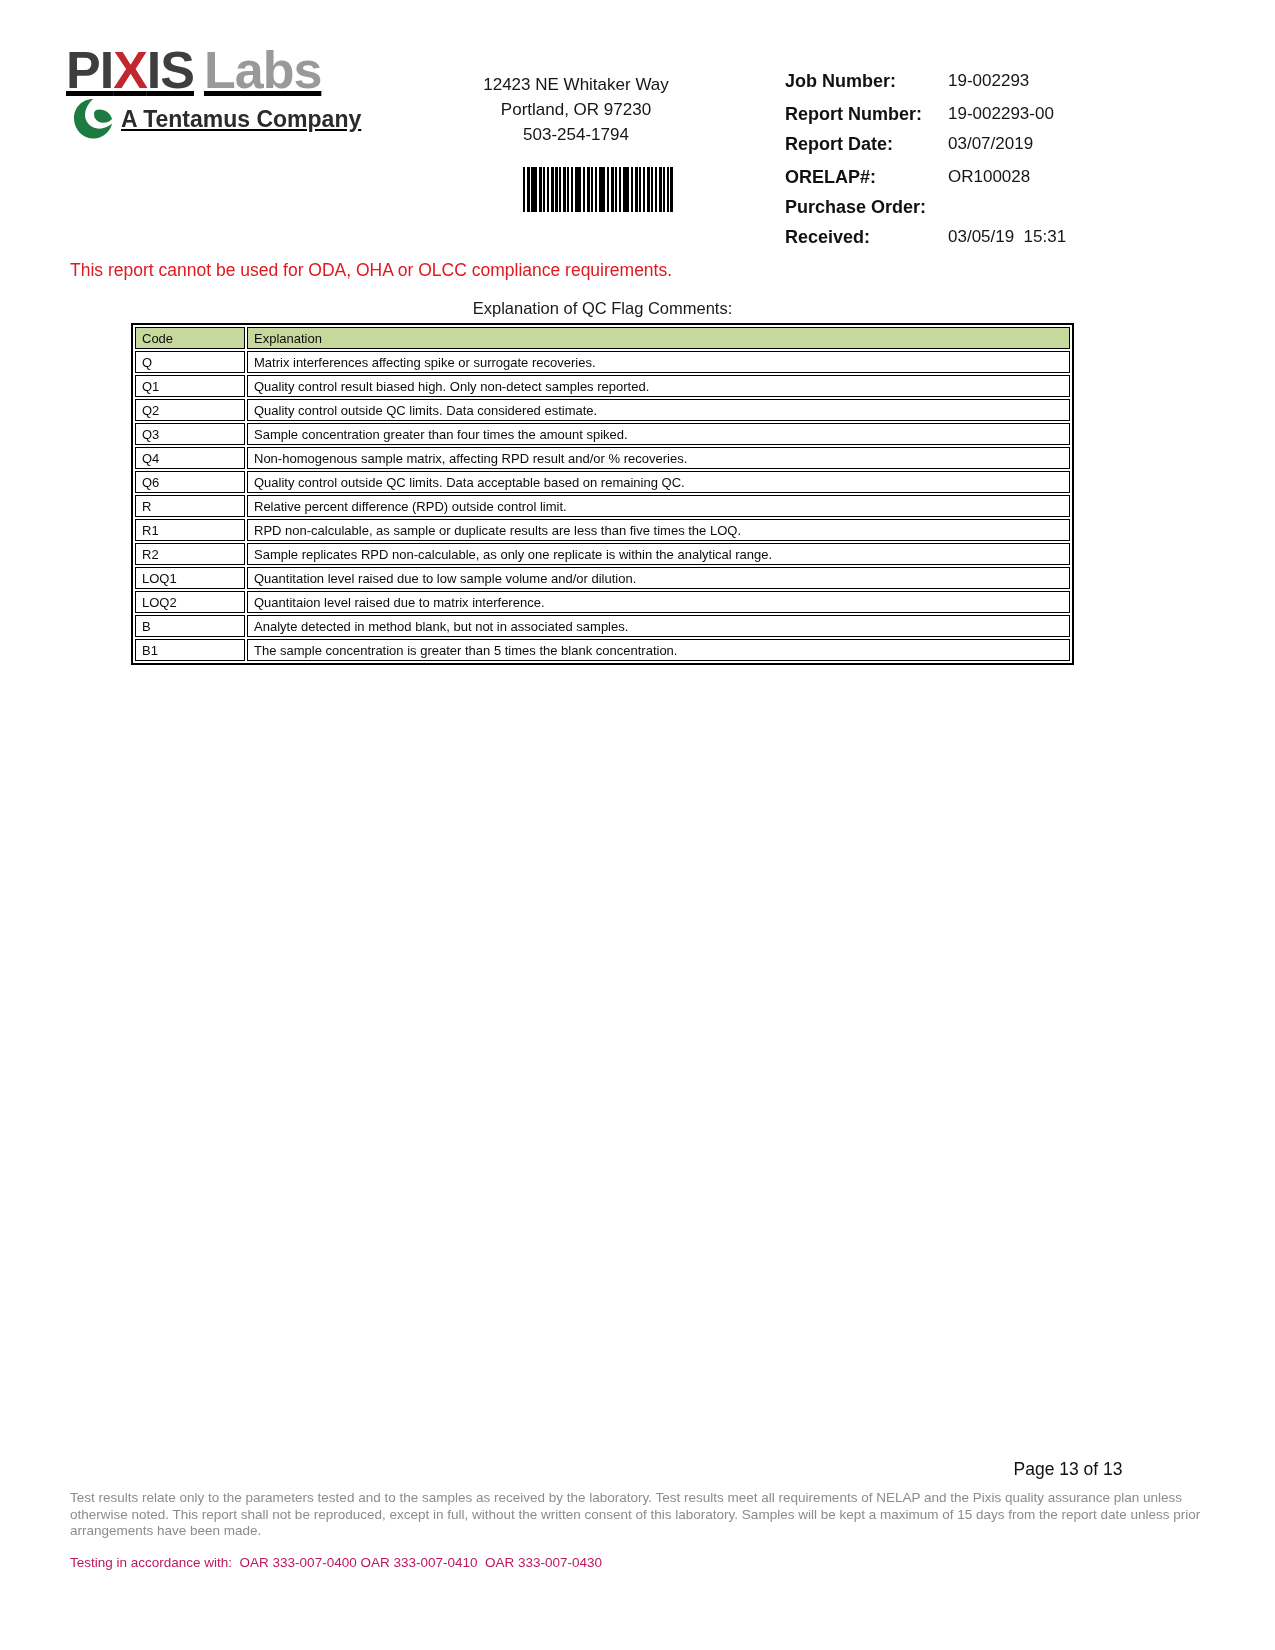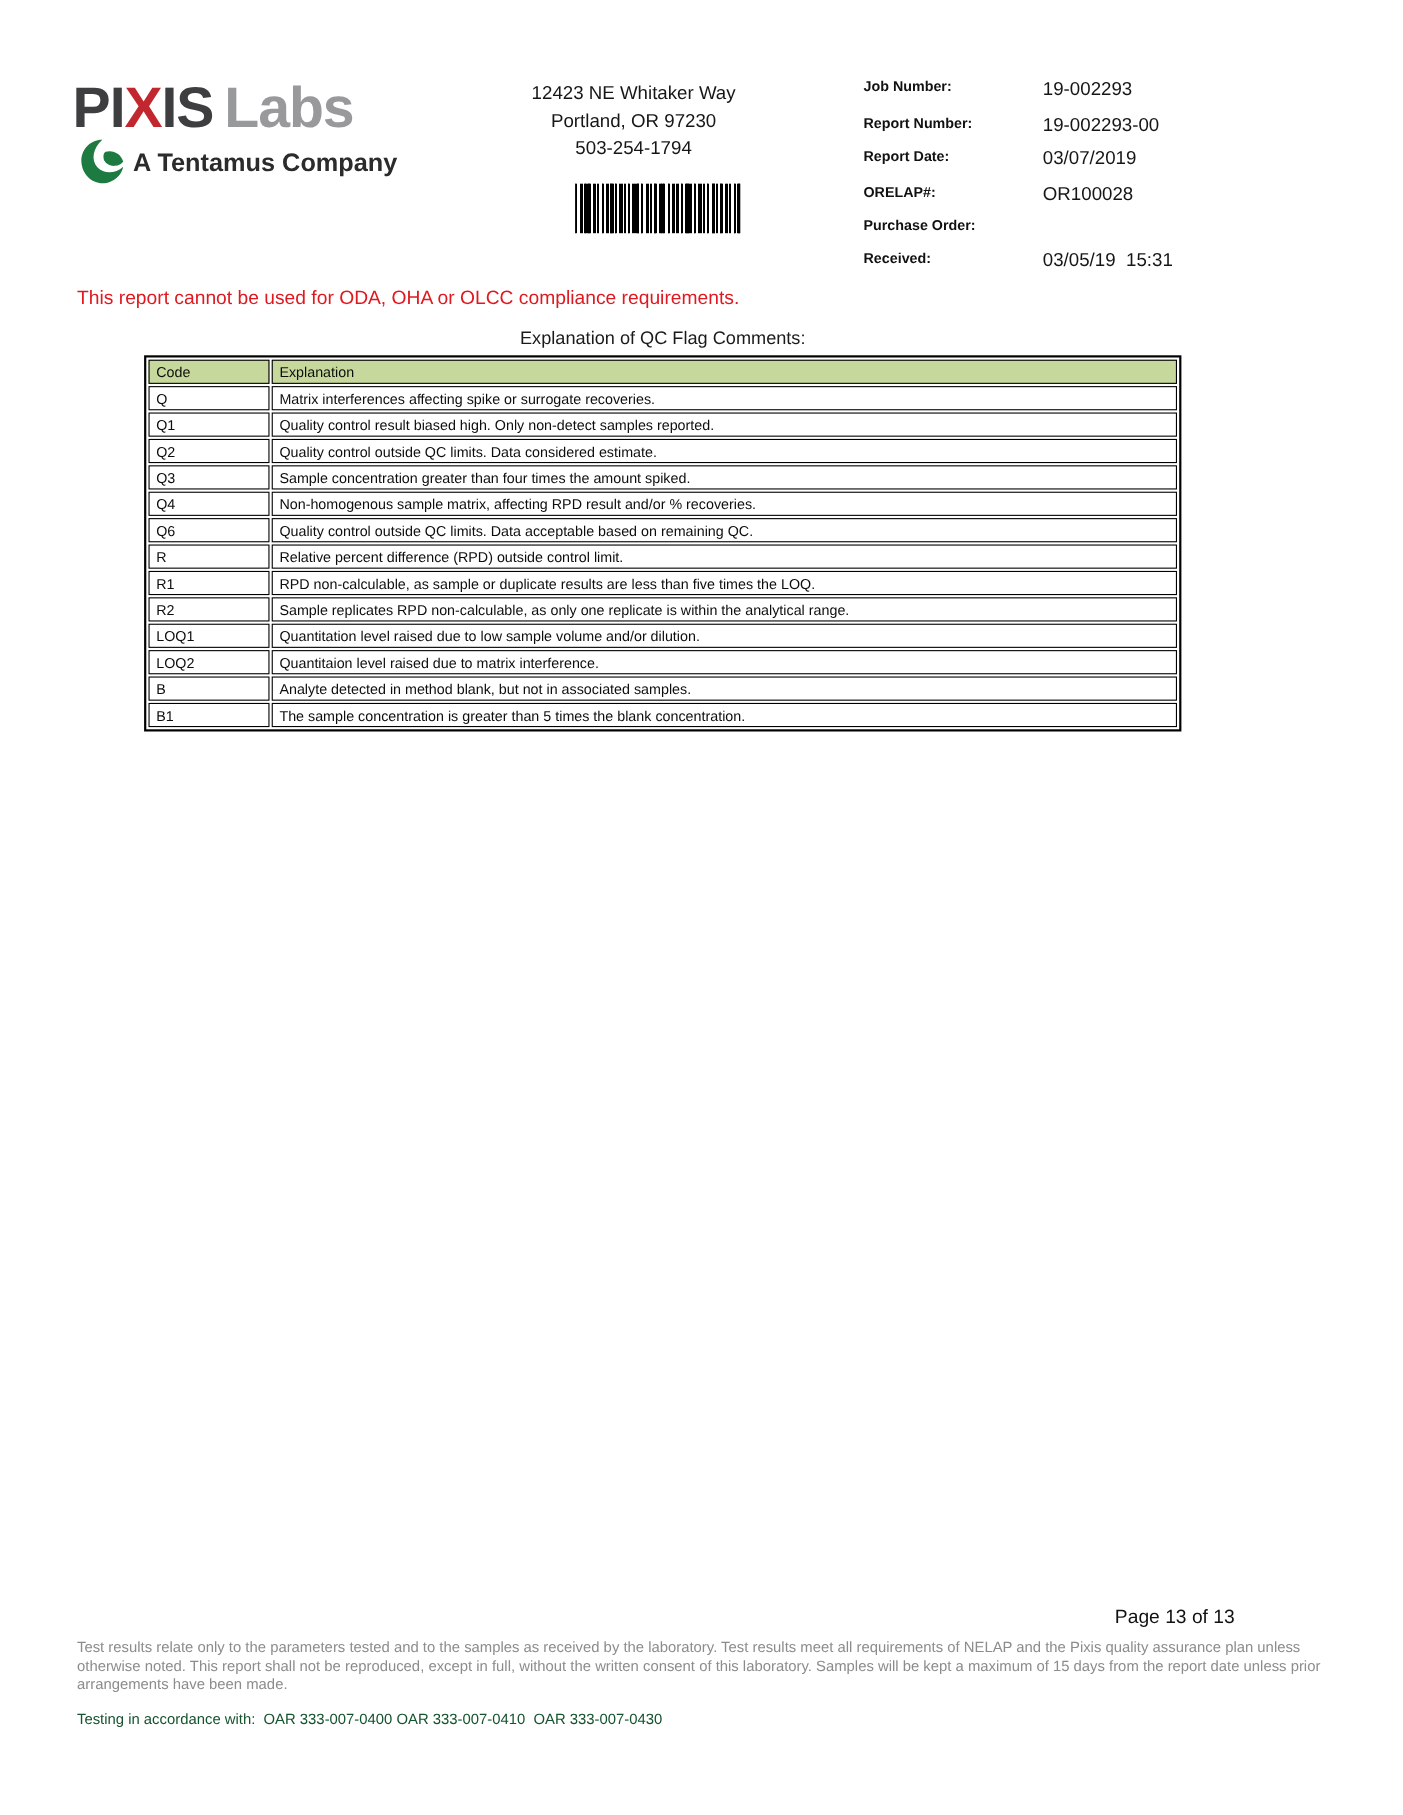--- a/index.html
+++ b/index.html
@@ -8,21 +8,21 @@
     position: relative;
     width: 1275px;
     height: 1650px;
     background: #ffffff;
     font-family: "Liberation Sans", sans-serif;
     color: #000;
     overflow: hidden;
   }
 
   
-  .logo-block { position: absolute; left: 66px; top: 72px; }
+  .logo-block { position: absolute; left: 66px; top: 44px; text-decoration: underline; }
   .logo-line1 { font-size: 52px; font-weight: bold; line-height: 1.0; letter-spacing: -1px; white-space: nowrap; }
   .pixis-dark { color: #3e3e40; }
   .pixis-x    { color: #c2272f; }
   .logo-labs  { color: #98999b; margin-left: 10px; }
   .logo-line2 { display: flex; align-items: center; gap: 7px; margin-top: 2px; margin-left: 6px; }
   .leaf-icon  { width: 42px; height: 42px; flex: 0 0 auto; }
   .tagline    { font-size: 23px; font-weight: bold; color: #2b2b2b; white-space: nowrap; }
 
   .address-block {
     position: absolute; left: 451px; top: 72px; width: 250px;
@@ -33,21 +33,21 @@
     position: absolute; left: 523px; top: 167px; width: 150px; height: 45px;
     background-image:
       repeating-linear-gradient(90deg, #000 0 2px, rgba(0,0,0,0) 2px 4px),
       repeating-linear-gradient(90deg, #000 0 1px, rgba(0,0,0,0) 1px 6px),
       repeating-linear-gradient(90deg, rgba(0,0,0,0) 0 9px, #000 9px 12px, rgba(0,0,0,0) 12px 23px);
   }
 
   .info-block { position: absolute; left: 785px; top: 71px; width: 420px; }
   .info-row   { display: flex; margin-bottom: 9px; min-height: 21px; }
   .info-row.gap-lg { margin-bottom: 12px; }
-  .info-label { width: 163px; font-weight: bold; font-size: 13px; color: #111; flex: 0 0 auto; }
+  .info-label { width: 163px; font-weight: bold; font-size: 18px; color: #111; flex: 0 0 auto; }
   .info-value { font-size: 17px; color: #161616; white-space: pre; }
 
   
   .notice {
     position: absolute; left: 70px; top: 260px;
     font-size: 17.5px; color: #e0181f; white-space: nowrap;
   }
 
   
   .table-wrap  { position: absolute; left: 131px; top: 299px; width: 943px; }
@@ -76,21 +76,21 @@
   .page-number {
     position: absolute; top: 1459px; left: 960px; width: 216px;
     text-align: center; font-size: 17.5px; color: #111;
   }
   .disclaimer {
     position: absolute; left: 70px; top: 1490px; width: 1140px;
     font-size: 13.5px; line-height: 16.5px; color: #8c8c8c;
   }
   .accordance {
     position: absolute; left: 70px; top: 1555px; width: 1140px;
-    font-size: 13.5px; color: #14532d; white-space: pre-wrap;
+    font-size: 13.5px; color: #be185d; white-space: pre-wrap;
   }
 </style>
 </head>
 <body>
 
 <div class="page">
 
   <div class="logo-block">
     <div class="logo-line1">
       <span class="pixis-dark">PI</span><span class="pixis-x">X</span><span class="pixis-dark">IS</span><span class="logo-labs">Labs</span>

